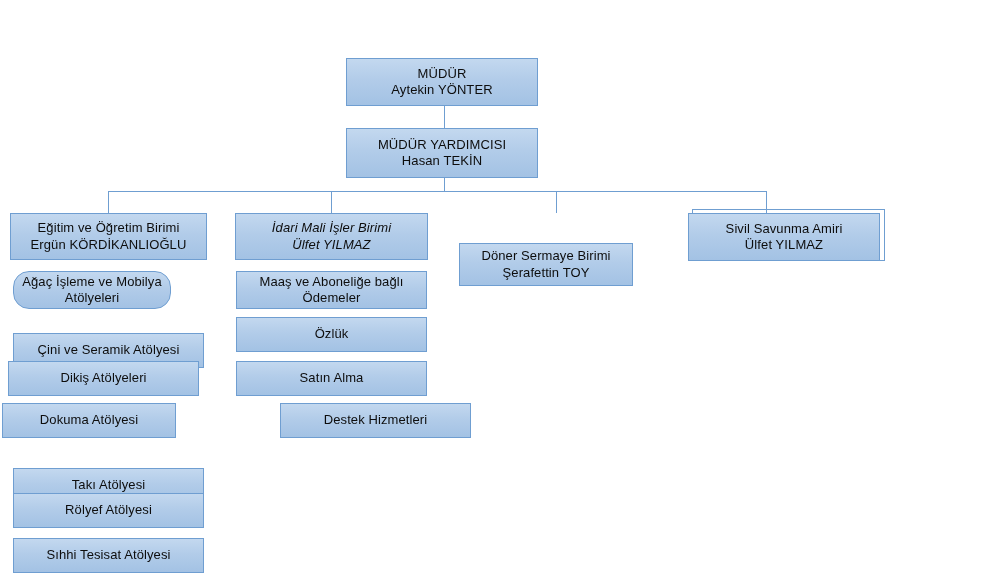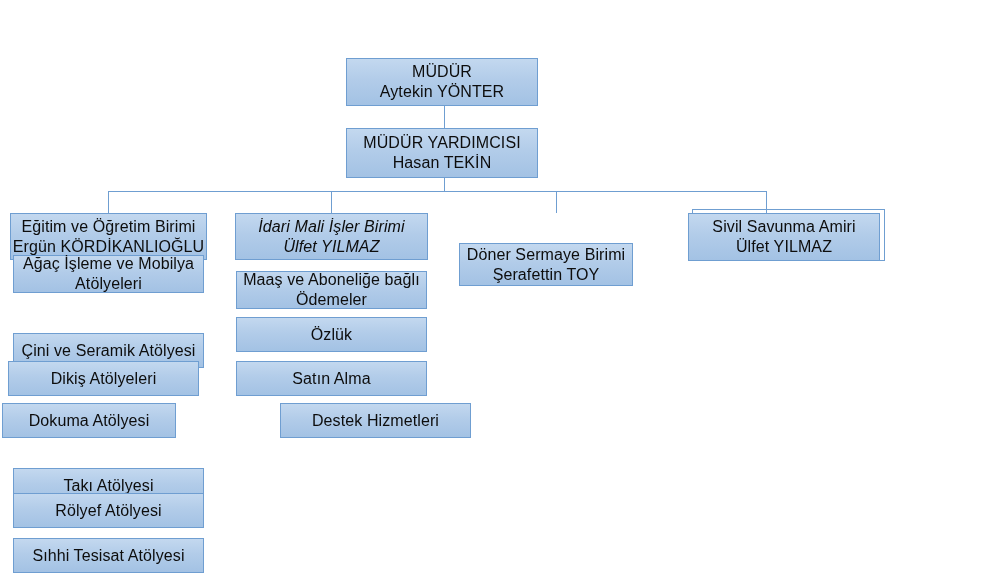--- a/index.html
+++ b/index.html
@@ -25,21 +25,21 @@
   .node {
     position: absolute;
     box-sizing: border-box;
     border: 1px solid #6f9ed1;
     background: linear-gradient(180deg, #c3d8ef 0%, #b2cce9 45%, #a3c2e4 100%);
     display: flex;
     align-items: center;
     justify-content: center;
     text-align: center;
     line-height: 1.25;
-    font-size: 16px;
+    font-size: 13px;
     letter-spacing: 0.1px;
     color: #0d0d0d;
     z-index: 3;
   }
   .node .line1,
   .node .line2 {
     display: block;
     white-space: nowrap;
   }
   .node .inner {
@@ -113,21 +113,21 @@
   </div>
 
   <div class="node-outline" style="left:692px; top:209px; width:193px; height:52px;"></div>
   <div class="node" style="left:688px; top:213px; width:192px; height:48px;">
     <span class="inner">
       <span class="line1">Sivil Savunma Amiri</span>
       <span class="line2">Ülfet YILMAZ</span>
     </span>
   </div>
 
-  <div class="node" style="left:13px; top:255px; width:191px; height:38px;">
+  <div class="node" style="left:13px; top:271px; width:158px; height:38px;border-radius:16px;">
     <span class="inner">Ağaç İşleme ve Mobilya Atölyeleri</span>
   </div>
   <div class="node" style="left:13px; top:333px; width:191px; height:35px;">
     <span class="inner">Çini ve Seramik Atölyesi</span>
   </div>
   <div class="node" style="left:8px; top:361px; width:191px; height:35px;">
     <span class="inner">Dikiş Atölyeleri</span>
   </div>
   <div class="node" style="left:2px; top:403px; width:174px; height:35px;text-align:center;">
     <span class="inner">Dokuma Atölyesi</span>

